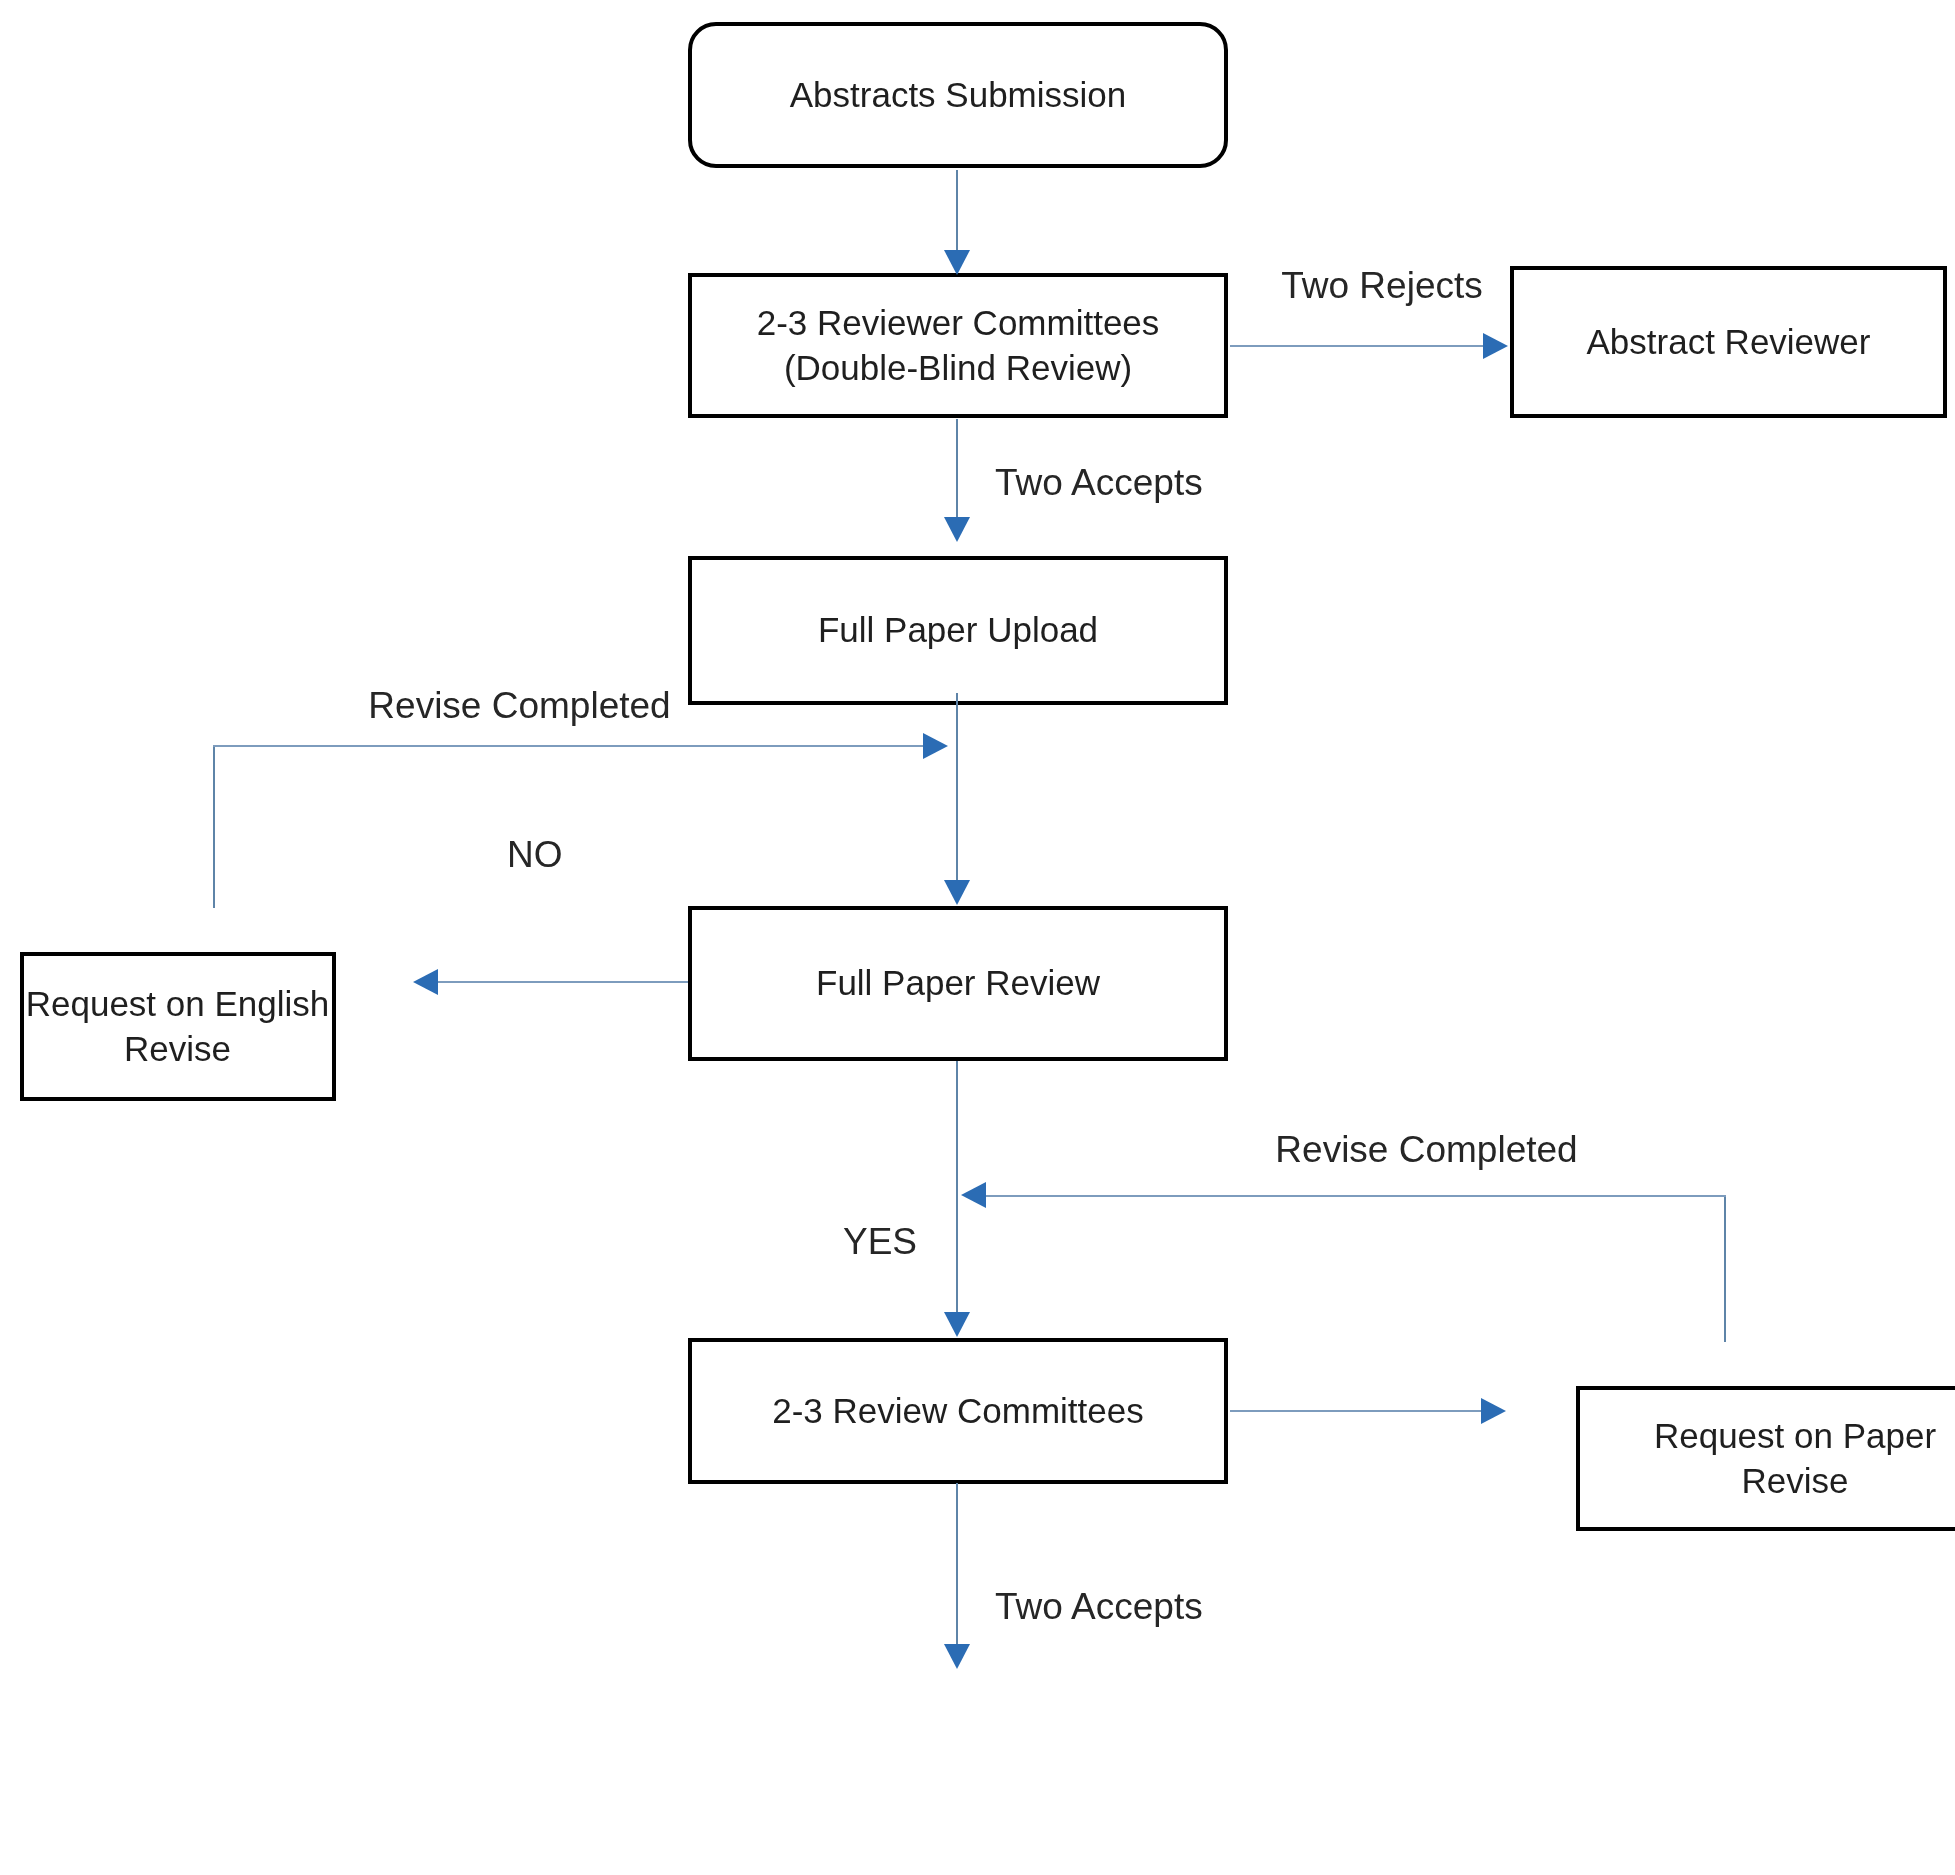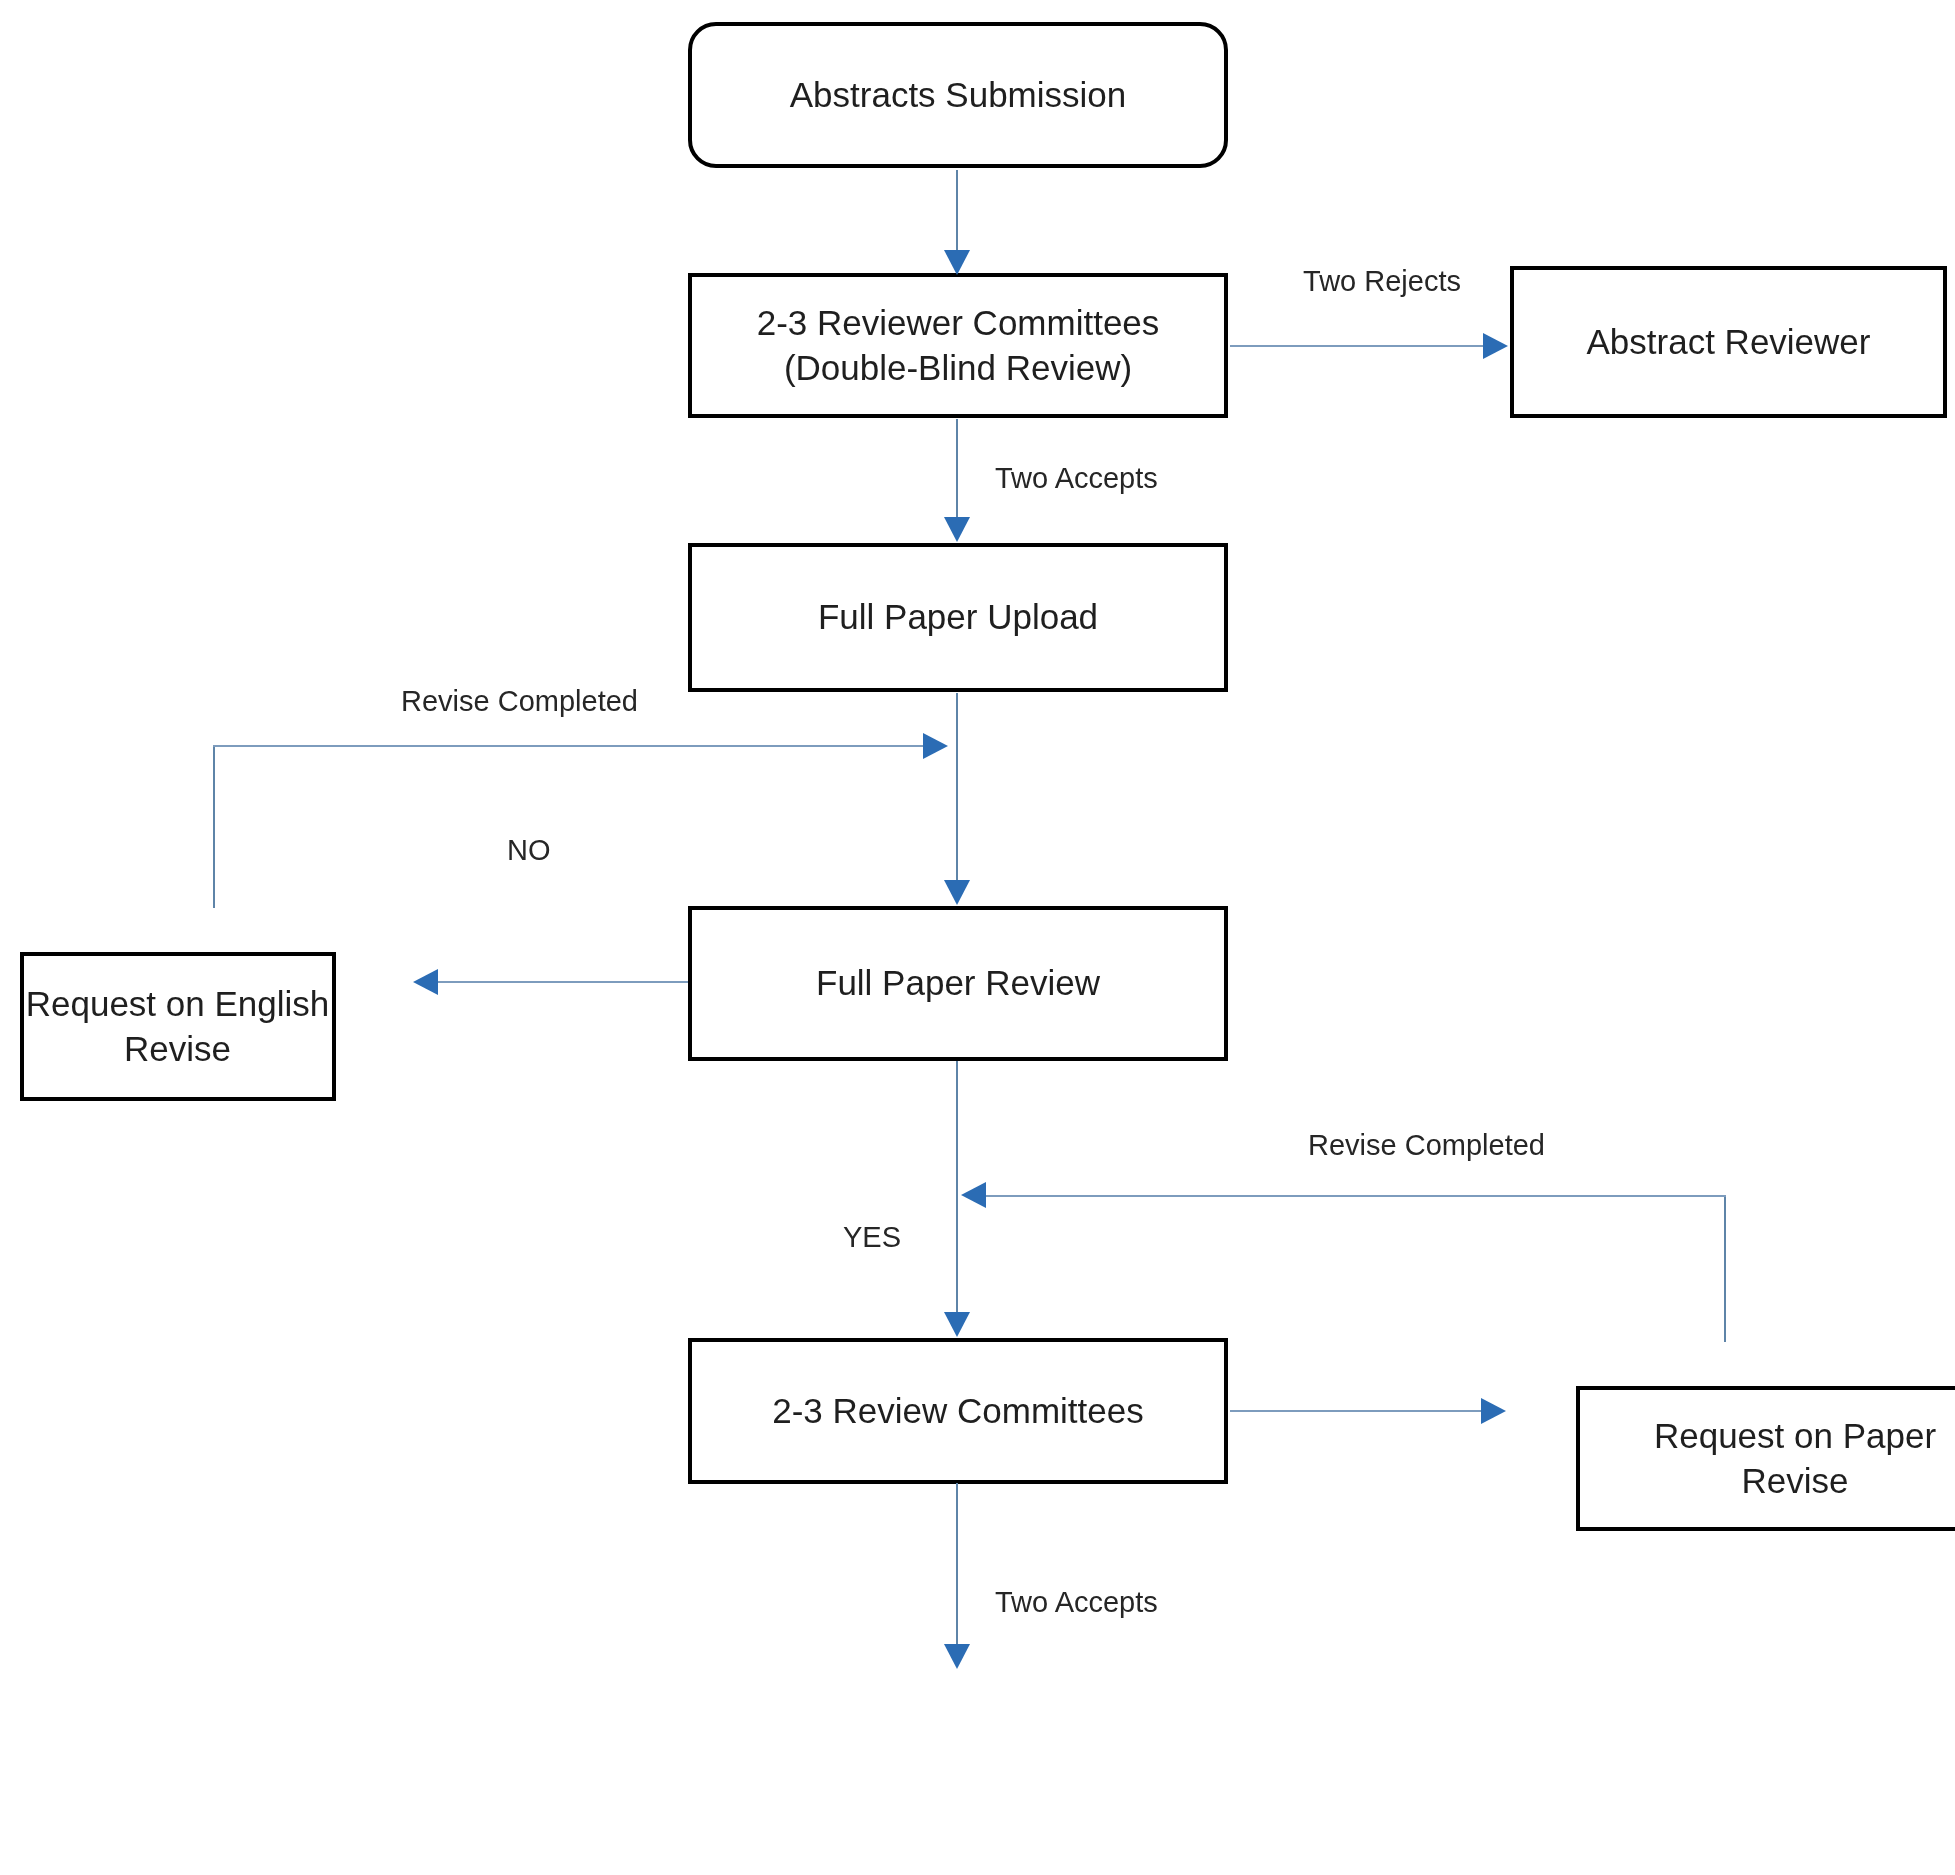--- a/index.html
+++ b/index.html
@@ -22,21 +22,21 @@
     align-items:center;
     justify-content:center;
     text-align:center;
     font-size:35px;
     line-height:1.28;
     color:#1f1f1f;
   }
   .node-a{left:688px;top:22.4px;width:540px;height:146px;border-radius:28px;}
   .node-b{left:688px;top:273px;width:540px;height:145px;align-items:center;}
   .node-c{left:1510px;top:266px;width:437px;height:152px;}
-  .node-d{left:688px;top:543px;width:540px;height:149px;}
+  .node-d{left:688px;top:556px;width:540px;height:149px;}
   .node-e{left:688px;top:906px;width:540px;height:155px;}
   .node-f{left:19.5px;top:952px;width:316px;height:149px;}
   .node-g{left:688px;top:1338px;width:540px;height:146px;}
   .node-h{left:1576px;top:1342px;width:438px;height:145px;margin-top:44px;}
   .node-i{left:392px;top:1670px;width:1155px;height:190px;}
 
   .vline{position:absolute;width:2.4px;background:#5e84a8;}
   .hline{position:absolute;height:2.4px;background:#7d9cbd;}
 
   .arrow-down{
@@ -53,21 +53,21 @@
   }
   .arrow-left{
     position:absolute;width:0;height:0;
     border-top:13.6px solid transparent;
     border-bottom:13.6px solid transparent;
     border-right:25px solid #2b6cb4;
   }
 
   .edge-label{
     position:absolute;
-    font-size:29px;
+    font-size:37px;
     color:#262626;
     white-space:nowrap;
   }
   .lbl-two-rejects{left:1252px;top:265px;width:260px;text-align:center;}
   .lbl-two-accepts-1{left:995px;top:462px;}
   .lbl-revise-left{left:348px;top:685px;width:343px;text-align:center;}
   .lbl-no{left:507px;top:834px;}
   .lbl-yes{left:843px;top:1221px;}
   .lbl-revise-right{left:1255px;top:1129px;width:343px;text-align:center;}
   .lbl-two-accepts-2{left:995px;top:1586px;}

